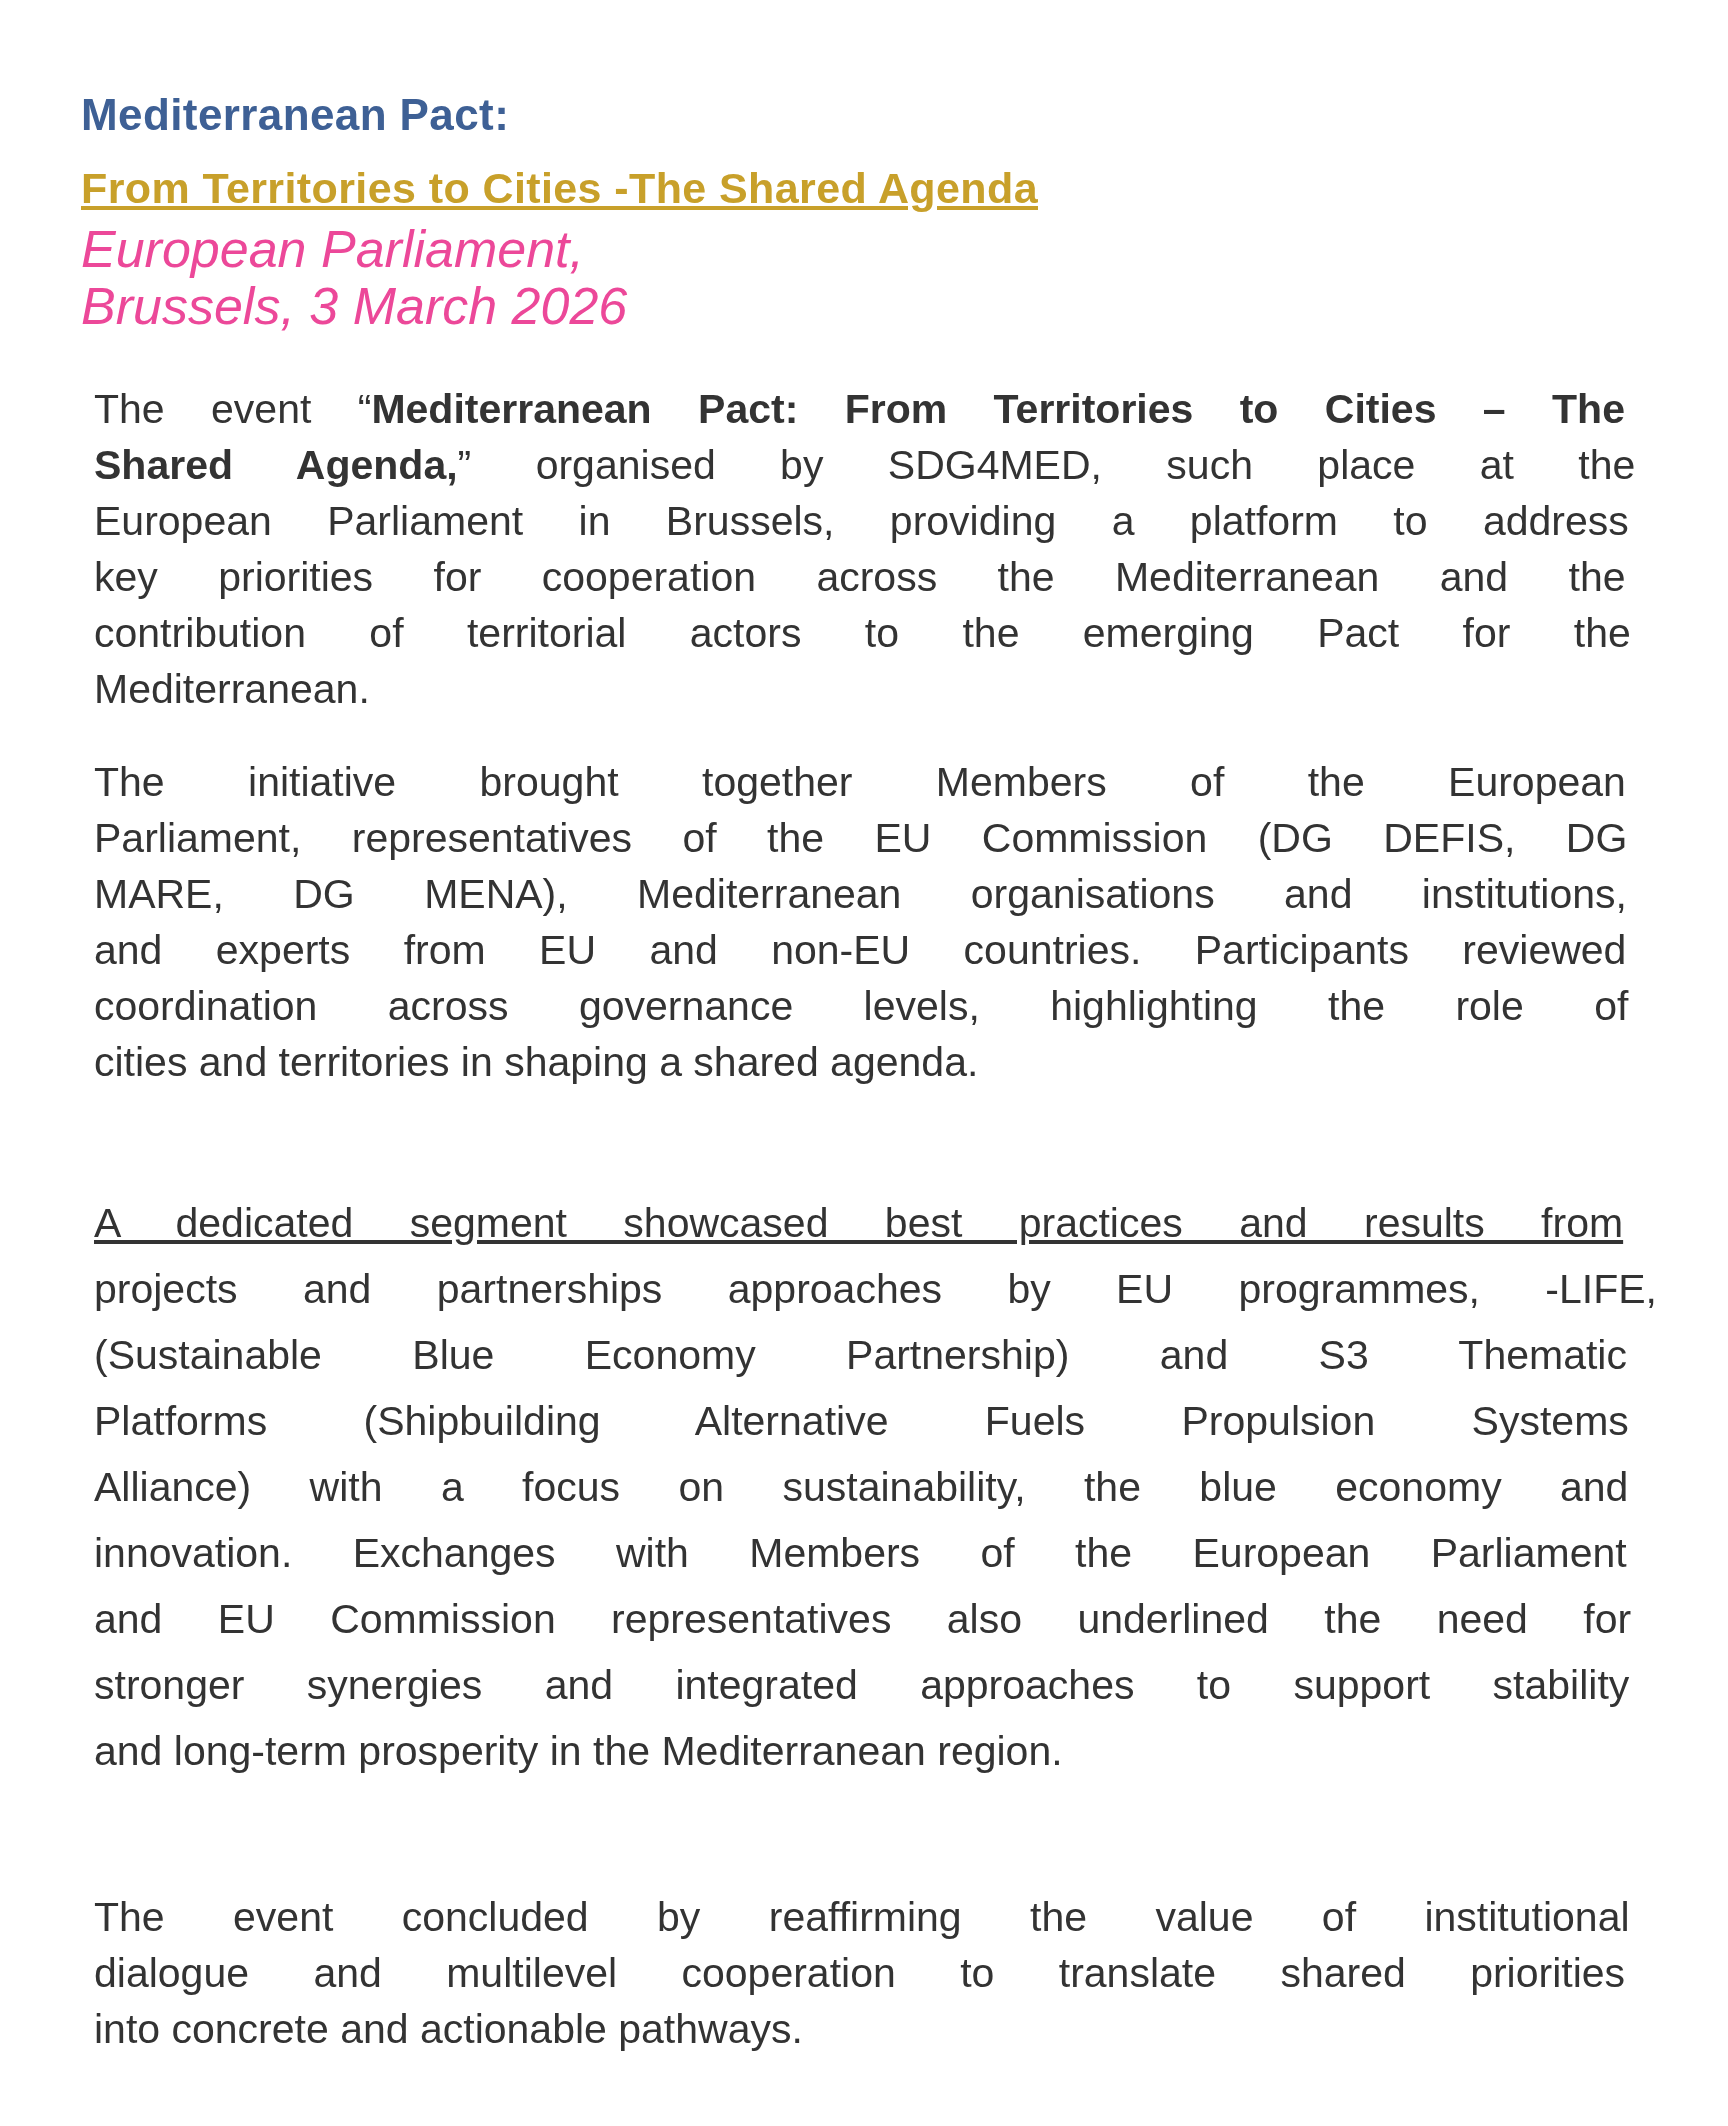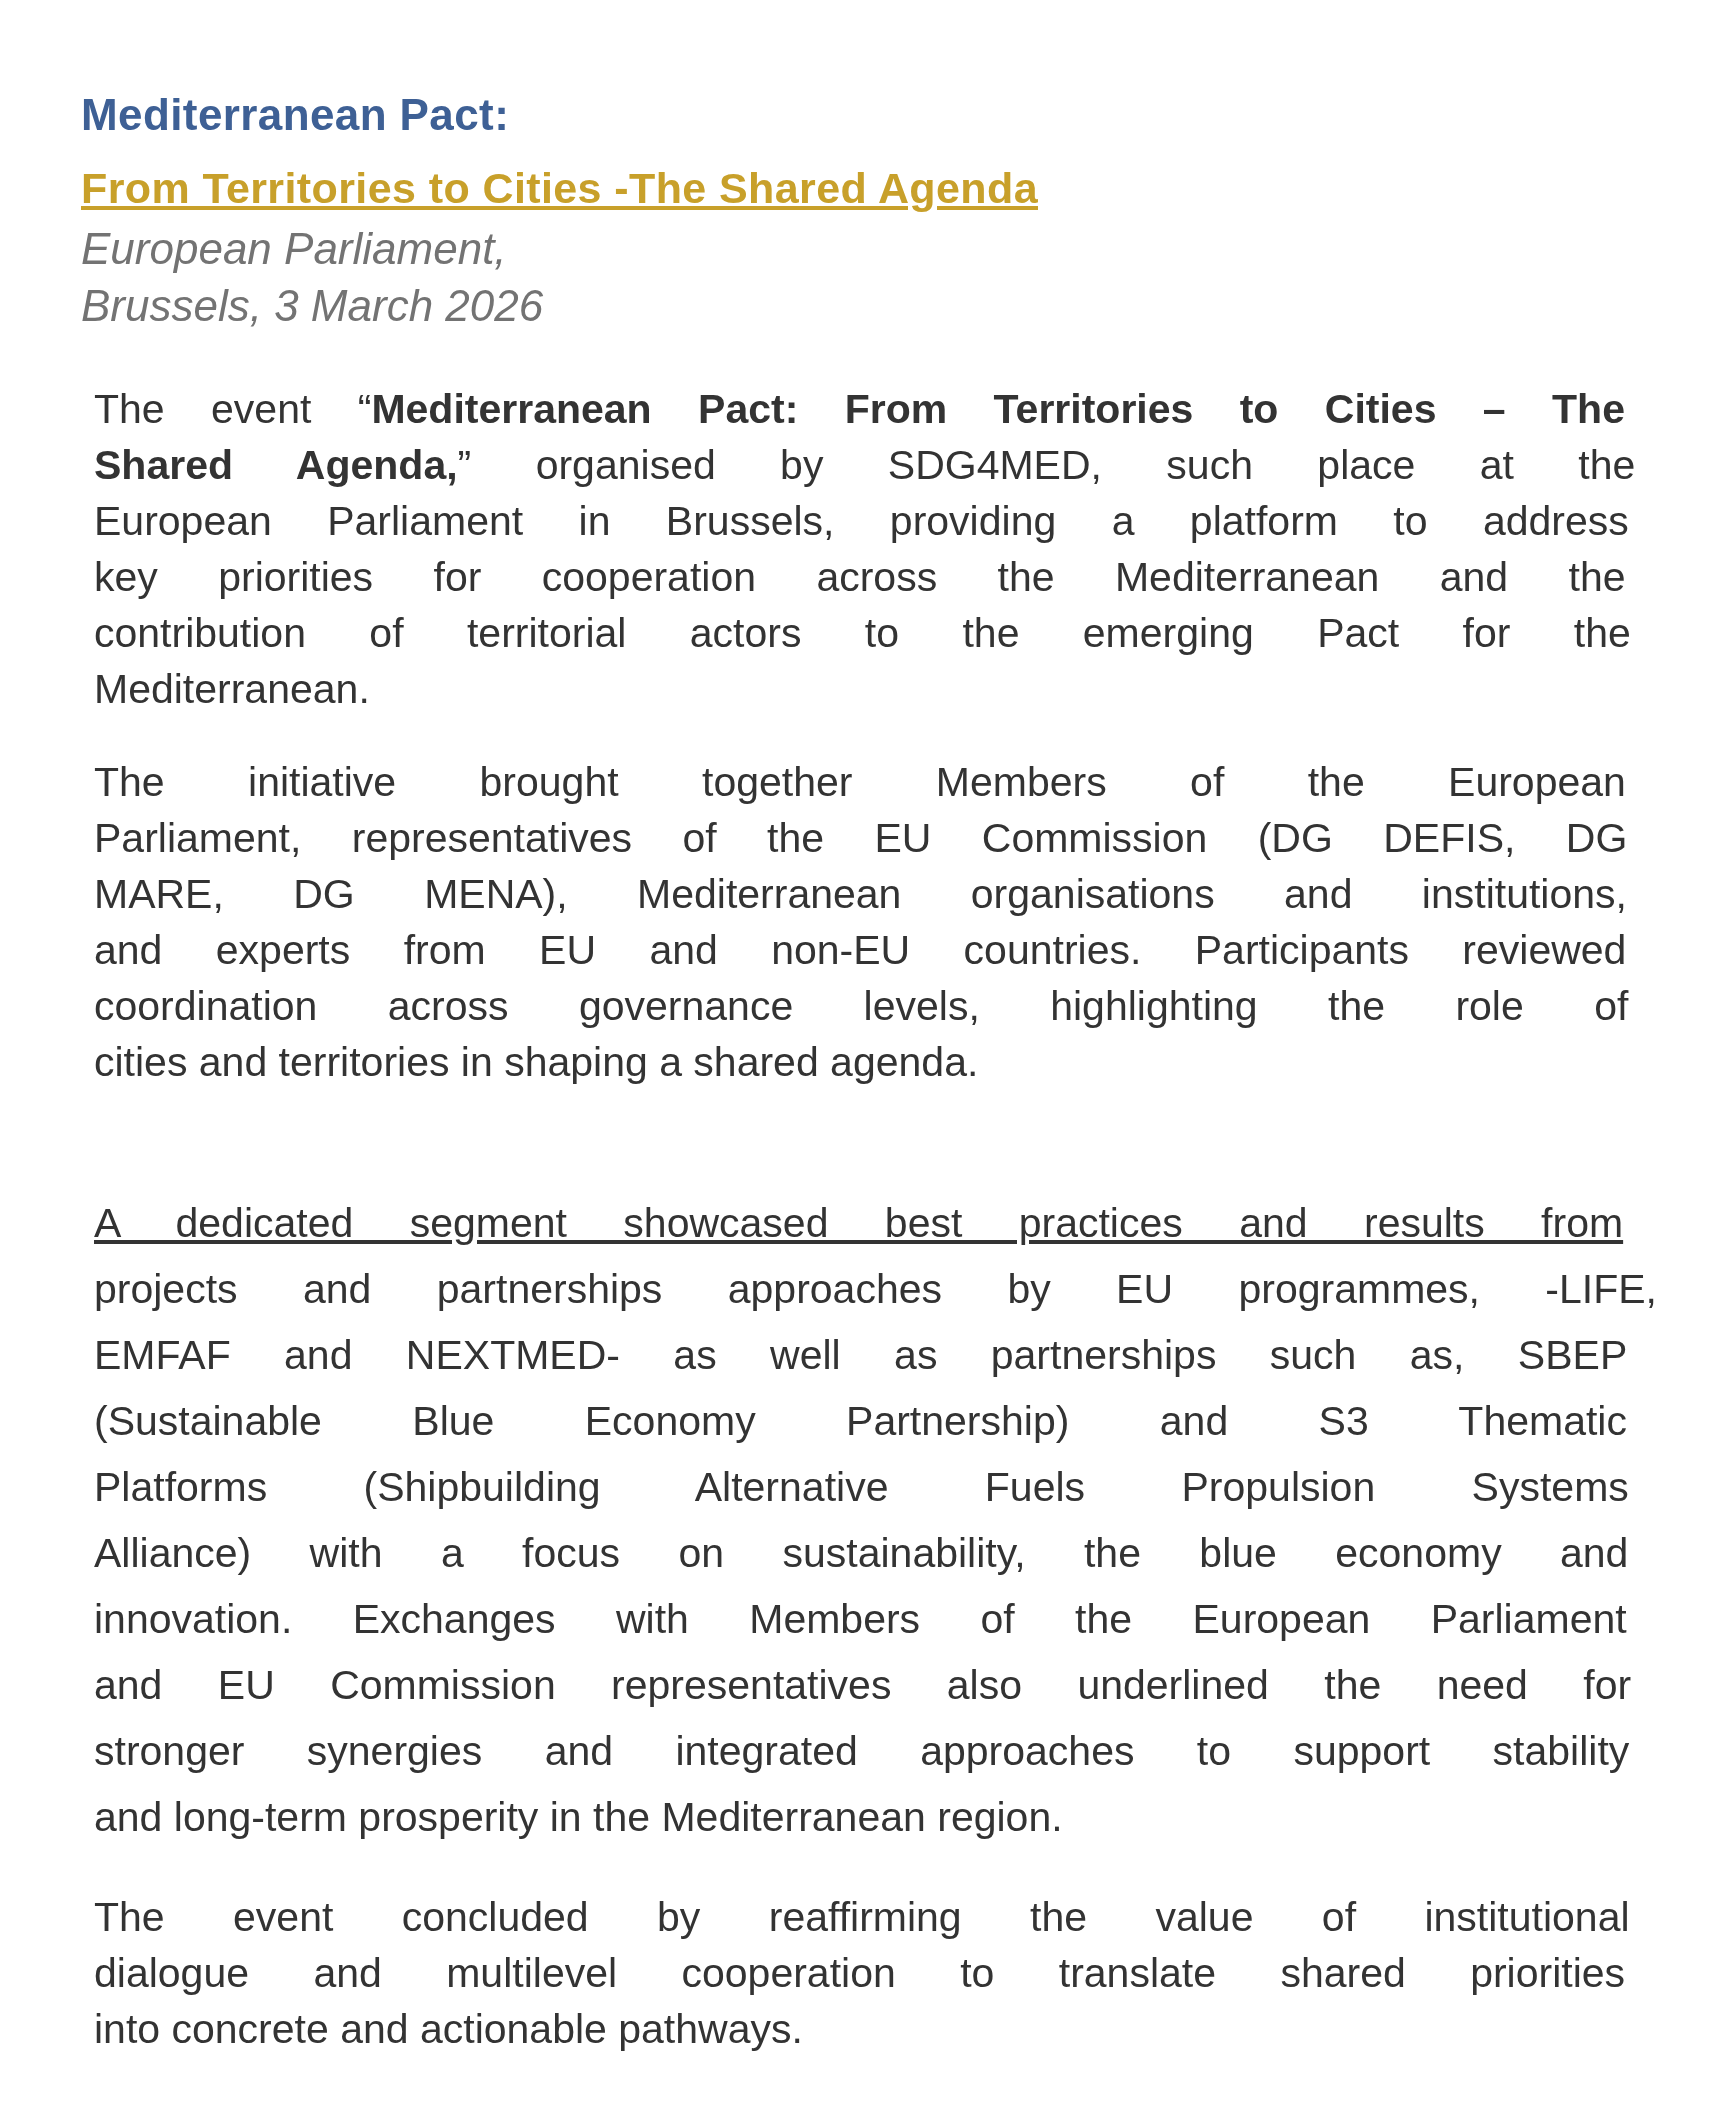--- a/index.html
+++ b/index.html
@@ -3,21 +3,21 @@
 <meta charset="utf-8">
 <style>
   html, body { margin: 0; padding: 0; background: #ffffff; }
   body { width: 1729px; height: 2127px; position: relative; overflow: hidden;
          font-family: "Liberation Sans", "DejaVu Sans", sans-serif; color: #333333; }
   .block { position: absolute; left: 81px; width: 1524px; }
   .line { display: block; white-space: nowrap; text-align: justify; text-align-last: justify; }
   .line.last { text-align-last: left; }
   .title1 { top: 86px; font-size: 44px; font-weight: bold; color: #3e6095; line-height: 58px; letter-spacing: 0.4px; }
   .title2 { top: 159px; font-size: 43px; font-weight: bold; color: #c8a02a; line-height: 58px; letter-spacing: 0.4px; text-decoration: underline; }
-  .sub { font-size: 44px; font-style: italic; color: #737373; line-height: 50px; }
+  .sub { font-size: 52px; font-style: italic; color: #ec4899; line-height: 50px; }
   .sub1 { top: 224px; }
   .sub2 { top: 281px; }
   .para { font-size: 41px; line-height: 56px; color: #333333; margin-left: 13px; }
   .p1 { top: 381px; }
   .p2 { top: 754px; }
   .p3 { top: 1190px; line-height: 66px; }
   .p4 { top: 1889px; }
   b { font-weight: bold; }
 </style>
 </head>
@@ -42,21 +42,20 @@
   <span class="line" style="display: block; word-spacing: 39px;">Parliament, representatives of the EU Commission (DG DEFIS, DG</span>
   <span class="line" style="display: block; word-spacing: 58px;">MARE, DG MENA), Mediterranean organisations and institutions,</span>
   <span class="line" style="display: block; word-spacing: 42px;">and experts from EU and non-EU countries. Participants reviewed</span>
   <span class="line" style="display: block; word-spacing: 59px;">coordination across governance levels, highlighting the role of</span>
   <span class="line last">cities and territories in shaping a shared agenda.</span>
 </div>
 
 <div class="block para p3">
   <span class="line" style="display: block; word-spacing: 45px; text-decoration: underline;">A dedicated segment showcased best practices and results from</span>
   <span class="line" style="display: block; word-spacing: 54px;">projects and partnerships approaches by EU programmes, -LIFE,</span>
-  <span class="line" style="display: block; word-spacing: 42px;">EMFAF and NEXTMED- as well as partnerships such as, SBEP</span>
   <span class="line" style="display: block; word-spacing: 79px;">(Sustainable Blue Economy Partnership) and S3 Thematic</span>
   <span class="line" style="display: block; word-spacing: 85px;">Platforms (Shipbuilding Alternative Fuels Propulsion Systems</span>
   <span class="line" style="display: block; word-spacing: 47px;">Alliance) with a focus on sustainability, the blue economy and</span>
   <span class="line" style="display: block; word-spacing: 49px;">innovation. Exchanges with Members of the European Parliament</span>
   <span class="line" style="display: block; word-spacing: 44px;">and EU Commission representatives also underlined the need for</span>
   <span class="line" style="display: block; word-spacing: 51px;">stronger synergies and integrated approaches to support stability</span>
   <span class="line last">and long-term prosperity in the Mediterranean region.</span>
 </div>
 
 <div class="block para p4">

